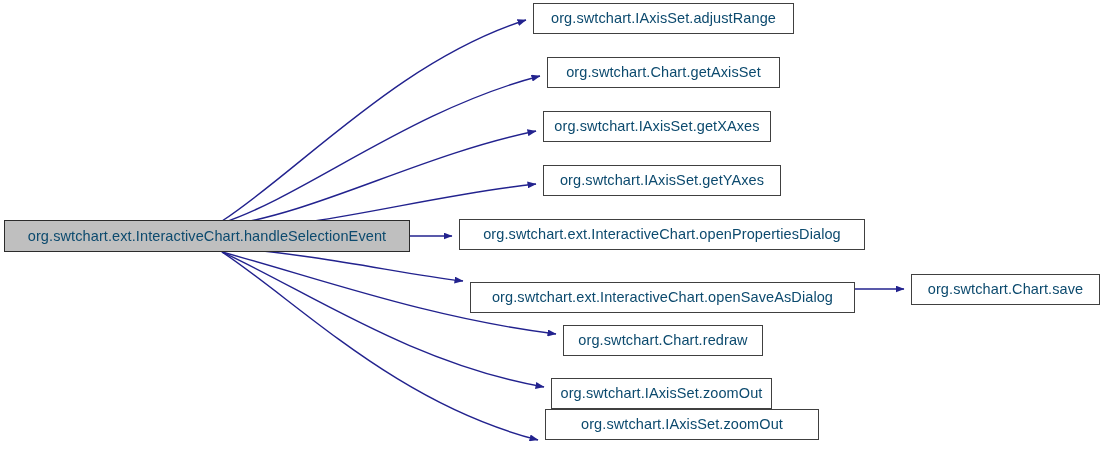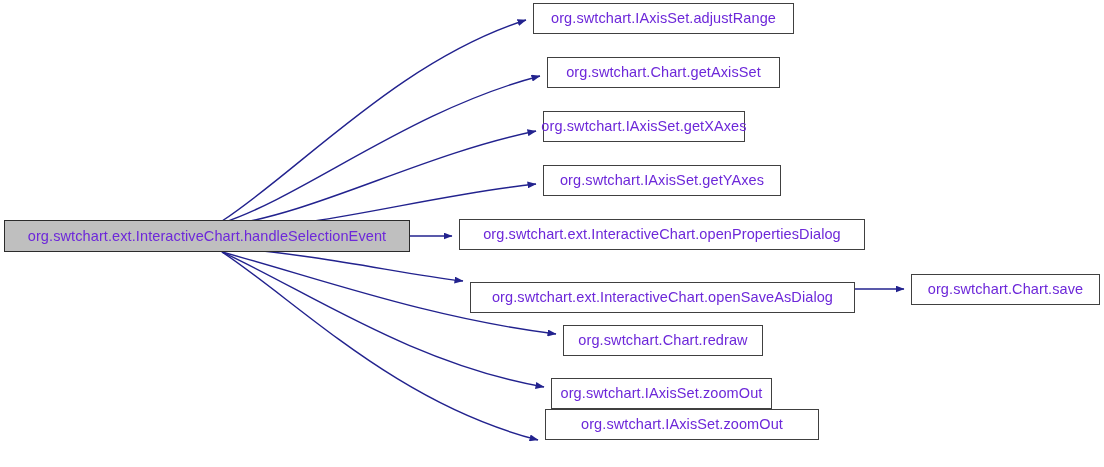--- a/index.html
+++ b/index.html
@@ -26,21 +26,21 @@
   }
   .node {
     position: absolute;
     box-sizing: border-box;
     background: #ffffff;
     border: 1px solid #404040;
     display: flex;
     align-items: center;
     justify-content: center;
     white-space: nowrap;
-    color: #6d28d9;
+    color: #0c4a6e;
     font-size: 14.5px;
     letter-spacing: 0.1px;
     z-index: 5;
   }
   .node.root {
     background: #bfbfbf;
     border: 1px solid #2b2b2b;
     text-align: right;
   }
   .node-label {
@@ -74,21 +74,21 @@
   <div id="nodes">
       <div class="node root" style="left: 4px; top: 220px; width: 406px; height: 32px; border-color: rgb(43, 43, 43); background: rgb(191, 191, 191);">
         <span class="node-label">org.swtchart.ext.InteractiveChart.handleSelectionEvent</span>
       </div>
       <div class="node" style="left: 533px; top: 3px; width: 261px; height: 31px; border-color: rgb(64, 64, 64); background: rgb(255, 255, 255);">
         <span class="node-label">org.swtchart.IAxisSet.adjustRange</span>
       </div>
       <div class="node" style="left: 547px; top: 57px; width: 233px; height: 31px; border-color: rgb(64, 64, 64); background: rgb(255, 255, 255); text-align: center;">
         <span class="node-label">org.swtchart.Chart.getAxisSet</span>
       </div>
-      <div class="node" style="left: 543px; top: 111px; width: 202px; height: 31px; border-color: rgb(64, 64, 64); background: rgb(255, 255, 255);">
+      <div class="node" style="left: 543px; top: 111px; width: 228px; height: 31px; border-color: rgb(64, 64, 64); background: rgb(255, 255, 255);">
         <span class="node-label">org.swtchart.IAxisSet.getXAxes</span>
       </div>
       <div class="node" style="left: 543px; top: 165px; width: 238px; height: 31px; border-color: rgb(64, 64, 64); background: rgb(255, 255, 255);">
         <span class="node-label">org.swtchart.IAxisSet.getYAxes</span>
       </div>
       <div class="node" style="left: 459px; top: 219px; width: 406px; height: 31px; border-color: rgb(64, 64, 64); background: rgb(255, 255, 255);">
         <span class="node-label">org.swtchart.ext.InteractiveChart.openPropertiesDialog</span>
       </div>
       <div class="node" style="left: 470px; top: 282px; width: 385px; height: 31px; border-color: rgb(64, 64, 64); background: rgb(255, 255, 255);">
         <span class="node-label">org.swtchart.ext.InteractiveChart.openSaveAsDialog</span>

